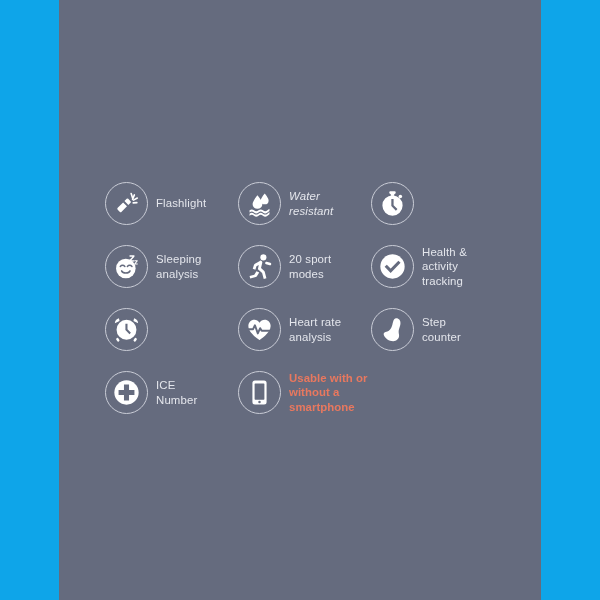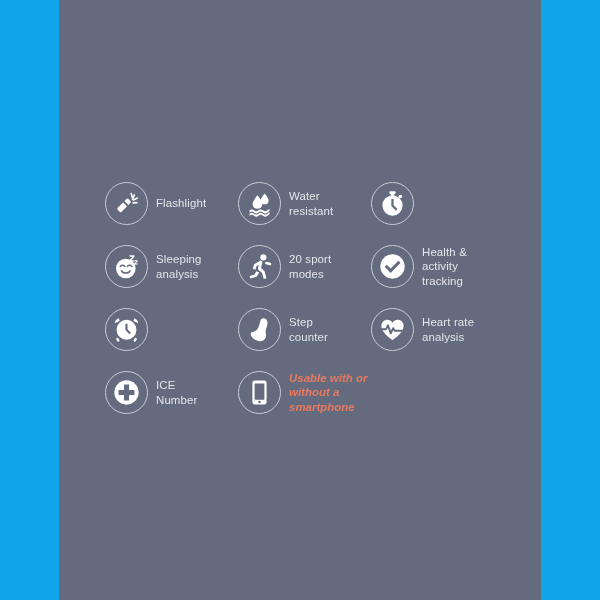--- a/index.html
+++ b/index.html
@@ -99,21 +99,21 @@
 
       <div class="feature">
         <span class="badge" style="border-color: rgb(201, 204, 214);">
           <svg width="27" height="27" viewBox="0 0 32 32" fill="#ffffff">
             <path d="M22.2 4.2c0 0 4.6 5.3 4.6 8.1a4.6 4.6 0 0 1-9.2 0c0-2.8 4.6-8.1 4.6-8.1z"></path>
             <path d="M13.6 6.3c0 0 5.8 6.7 5.8 10.2a5.8 5.8 0 0 1-11.6 0c0-3.5 5.8-10.2 5.8-10.2z"></path>
             <path d="M4.2 24.1c1.9-1.5 3.4-1.5 5.3 0s3.4 1.5 5.3 0 3.4-1.5 5.3 0 3.4 1.5 5.3 0l2.4-1.9v2.6l-2.4 1.9c-1.9 1.5-3.4 1.5-5.3 0s-3.4-1.5-5.3 0-3.4 1.5-5.3 0-3.4-1.5-5.3 0z"></path>
             <path d="M4.2 28.0c1.9-1.5 3.4-1.5 5.3 0s3.4 1.5 5.3 0 3.4-1.5 5.3 0 3.4 1.5 5.3 0l2.4-1.8v2.5l-2.4 1.8c-1.9 1.5-3.4 1.5-5.3 0s-3.4-1.5-5.3 0-3.4 1.5-5.3 0-3.4-1.5-5.3 0z"></path>
           </svg>
         </span>
-        <span class="flabel" style="white-space: pre-line; color: rgb(228, 230, 236);">Water
+        <span class="flabel" style="white-space: pre-line; color: rgb(228, 230, 236); font-style: italic;">Water
 resistant</span>
       </div>
 
       <div class="feature">
         <span class="badge" style="border-color: rgb(201, 204, 214);">
           <svg width="27" height="27" viewBox="0 0 32 32" fill="#ffffff">
             <rect x="12.2" y="1.6" width="7.6" height="3.0" rx="1.2"></rect>
             <rect x="13.9" y="4.0" width="4.2" height="3.0"></rect>
             <circle cx="25.3" cy="7.6" r="2.1"></circle>
             <path d="M16 6.4a12 12 0 1 0 0 24 12 12 0 0 0 0-24zm1.3 4.2v7.4l4.6 4.6-1.9 1.9-5.4-5.4v-8.5z"></path>
@@ -170,37 +170,37 @@
             <path d="M25.0 2.6c2.8 0.7 4.7 3.1 4.8 6.0l-5.6-2.6z"></path>
             <path d="M16 4.4a11.8 11.8 0 1 0 0 23.6 11.8 11.8 0 0 0 0-23.6zm1.2 4.8v6.6l4.0 4.0-1.7 1.7-4.8-4.8v-7.5z"></path>
             <rect x="4.2" y="25.8" width="3.0" height="4.6" rx="1.4" transform="rotate(-33 5.7 28.1)"></rect>
             <rect x="24.8" y="25.8" width="3.0" height="4.6" rx="1.4" transform="rotate(33 26.3 28.1)"></rect>
           </svg>
         </span>
       </div>
 
       <div class="feature">
         <span class="badge" style="border-color: rgb(201, 204, 214);">
+          <svg width="27" height="27" viewBox="0 0 32 32">
+            <path d="M16 28.4S2.8 20.2 2.8 11.8C2.8 7.4 6.0 4.4 9.8 4.4c2.6 0 4.9 1.4 6.2 3.5 1.3-2.1 3.6-3.5 6.2-3.5 3.8 0 7.0 3.0 7.0 7.4 0 8.4-13.2 16.6-13.2 16.6z" fill="#ffffff"></path>
+            <path d="M3.4 15.6h5.0l2.2-4.6 3.4 9.6 2.8-6.2 1.8 3.0h9.4" stroke="#656b7e" stroke-width="2.3" fill="none" stroke-linecap="round" stroke-linejoin="round"></path>
+          </svg>
+        </span>
+        <span class="flabel" style="white-space: pre-line; color: rgb(228, 230, 236);">Heart rate
+analysis</span>
+      </div>
+
+      <div class="feature">
+        <span class="badge" style="border-color: rgb(201, 204, 214);">
           <svg width="27" height="27" viewBox="0 0 32 32" fill="#ffffff">
             <path d="M20.4 2.8c3.4 0 5.4 2.8 5.0 6.6-0.3 3.0-1.8 5.4-2.1 8.4-0.2 2.3 0.6 4.0 0.5 6.0-0.2 3.4-2.9 6.0-7.0 6.0-5.2 0-9.2-3.2-11.0-7.0-0.8-1.7 0.1-3.2 1.9-3.7 3.2-0.8 5.1-2.2 6.7-5.0 1.4-2.4 1.6-5.3 2.4-7.6 0.6-1.9 1.6-3.7 3.6-3.7z"></path>
           </svg>
         </span>
         <span class="flabel" style="white-space: pre-line; color: rgb(228, 230, 236);">Step
 counter</span>
-      </div>
-
-      <div class="feature">
-        <span class="badge" style="border-color: rgb(201, 204, 214);">
-          <svg width="27" height="27" viewBox="0 0 32 32">
-            <path d="M16 28.4S2.8 20.2 2.8 11.8C2.8 7.4 6.0 4.4 9.8 4.4c2.6 0 4.9 1.4 6.2 3.5 1.3-2.1 3.6-3.5 6.2-3.5 3.8 0 7.0 3.0 7.0 7.4 0 8.4-13.2 16.6-13.2 16.6z" fill="#ffffff"></path>
-            <path d="M3.4 15.6h5.0l2.2-4.6 3.4 9.6 2.8-6.2 1.8 3.0h9.4" stroke="#656b7e" stroke-width="2.3" fill="none" stroke-linecap="round" stroke-linejoin="round"></path>
-          </svg>
-        </span>
-        <span class="flabel" style="white-space: pre-line; color: rgb(228, 230, 236);">Heart rate
-analysis</span>
       </div>
 
       <div class="feature">
         <span class="badge" style="border-color: rgb(201, 204, 214);">
           <svg width="27" height="27" viewBox="0 0 32 32">
             <circle cx="16" cy="16" r="14.4" fill="#ffffff"></circle>
             <path d="M13.0 6.6h6.0v6.4h6.4v6.0h-6.4v6.4h-6.0v-6.4h-6.4v-6.0h6.4z" fill="#656b7e"></path>
           </svg>
         </span>
         <span class="flabel" style="white-space: pre-line; color: rgb(228, 230, 236);">ICE
@@ -209,20 +209,20 @@
 
 
       <div class="feature">
         <span class="badge" style="border-color: rgb(201, 204, 214);">
           <svg width="27" height="27" viewBox="0 0 32 32">
             <rect x="7.6" y="1.8" width="16.8" height="28.4" rx="3.0" fill="#ffffff"></rect>
             <rect x="10.2" y="5.2" width="11.6" height="19.4" rx="0.8" fill="#656b7e"></rect>
             <circle cx="16" cy="27.2" r="1.5" fill="#656b7e"></circle>
           </svg>
         </span>
-        <span class="flabel accent" style="white-space: pre-line; color: rgb(232, 120, 95); font-style: italic;">Usable with or
+        <span class="flabel accent" style="white-space: pre-line; color: rgb(232, 120, 95);">Usable with or
 without a
 smartphone</span>
       </div>
 
     </div>
   </div>
 </div>
 
 </body></html>

